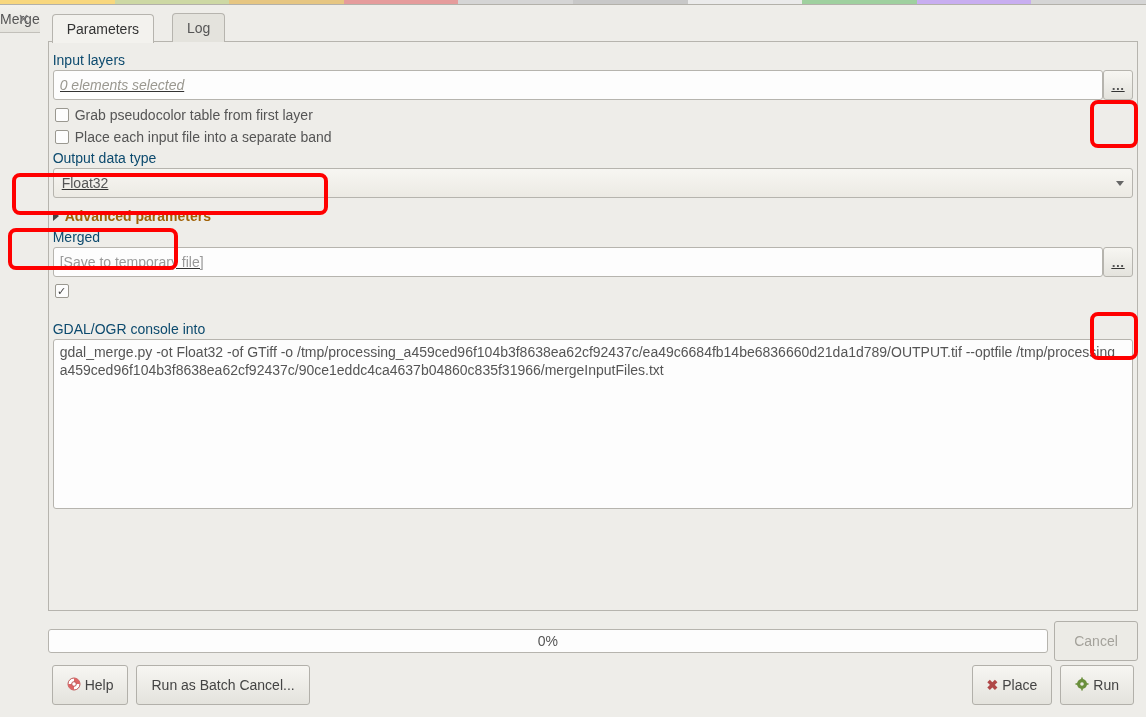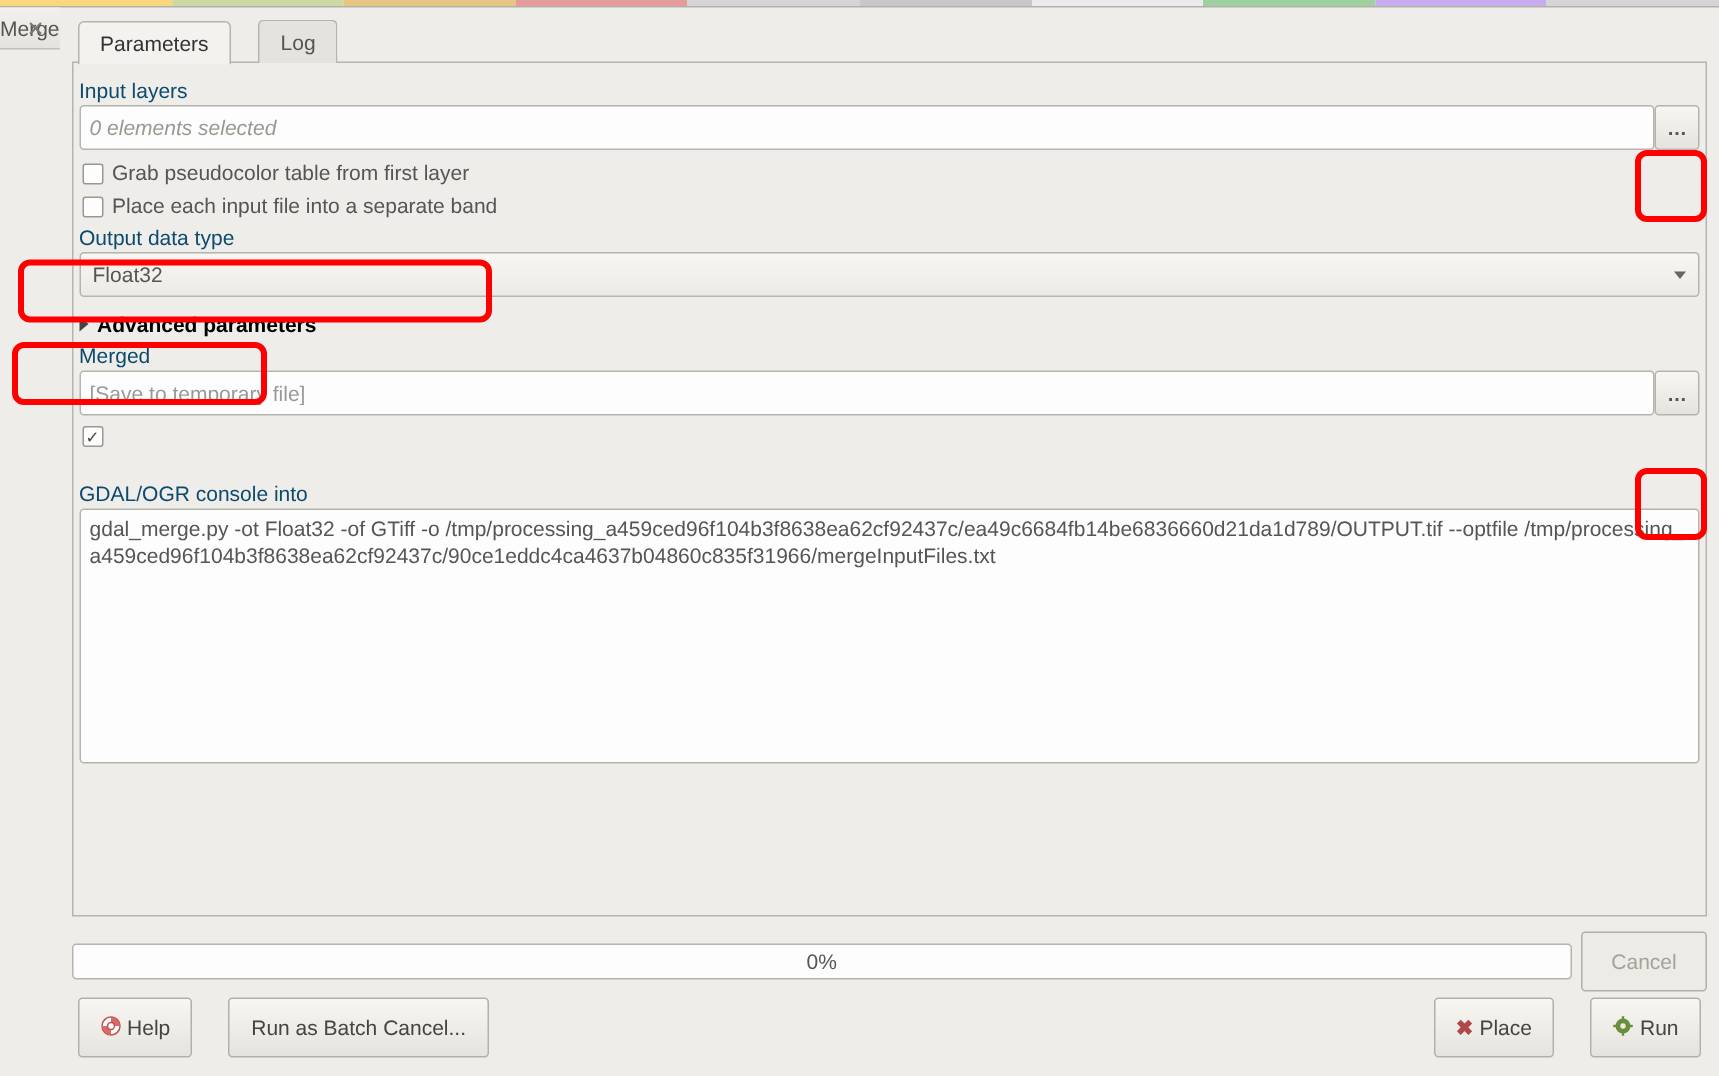--- a/index.html
+++ b/index.html
@@ -119,20 +119,21 @@
     color: #0c4a6e;
     margin: 2px 2px 2px 0;
     font-size: 14px;
   }
 
   .field-row {
     display: flex;
     align-items: center;
     gap: 0;
     margin: 0 0 4px 0;
+    text-decoration: underline;
   }
 
   .text-input {
     flex: 1;
     height: 30px;
     border: 1px solid #b6b4ae;
     border-radius: 3px;
     background: #fdfdfd;
     padding: 0 6px;
     font-size: 14px;
@@ -153,21 +154,21 @@
     font-weight: bold;
     cursor: pointer;
     display: flex;
     align-items: center;
     justify-content: center;
     padding: 0;
   }
 
   .checkbox-row {
     display: flex;
-    align-items: flex-end;
+    align-items: center;
     gap: 6px;
     margin: 3px 0;
     color: #555;
     font-size: 14px;
     padding-left: 2px;
   }
   .checkbox {
     width: 14px; height: 14px;
     border: 1px solid #9a9890;
     border-radius: 2px;
@@ -200,21 +201,21 @@
     border-left: 4px solid transparent;
     border-right: 4px solid transparent;
     border-top: 5px solid #666;
   }
 
   .disclosure {
     display: flex;
     align-items: center;
     gap: 6px;
     margin: 6px 0 3px 0;
-    color: #000000;
+    color: #a16207;
     font-weight: bold;
     cursor: pointer;
   }
   .tri-right {
     display: inline-block;
     width: 0; height: 0;
     border-top: 5px solid transparent;
     border-bottom: 5px solid transparent;
     border-left: 6px solid #444;
   }
@@ -242,21 +243,21 @@
     align-items: center;
     justify-content: center;
     font-size: 14px;
     color: #555;
   }
 
   
   .bottom-bar {
     display: flex;
     align-items: center;
-    gap: 24px;
+    gap: 8px;
     padding: 4px 4px 4px 4px;
   }
   .btn {
     height: 40px;
     border: 1px solid #b2b0aa;
     border-radius: 3px;
     background: linear-gradient(#f7f6f2,#e4e3dd);
     color: #444;
     padding: 0 14px;
     font-size: 14px;

